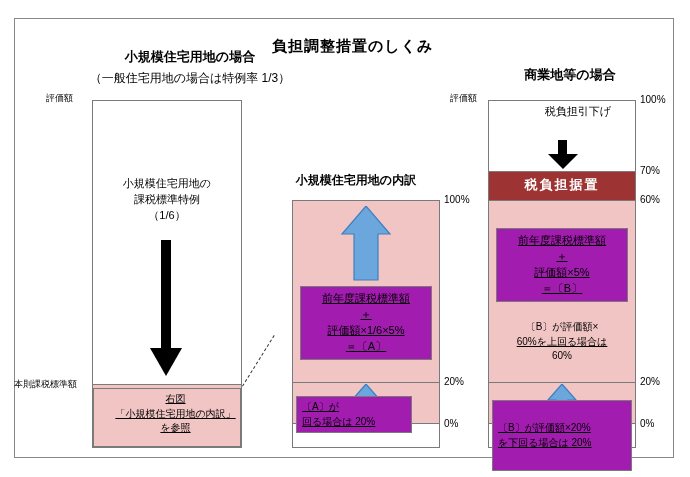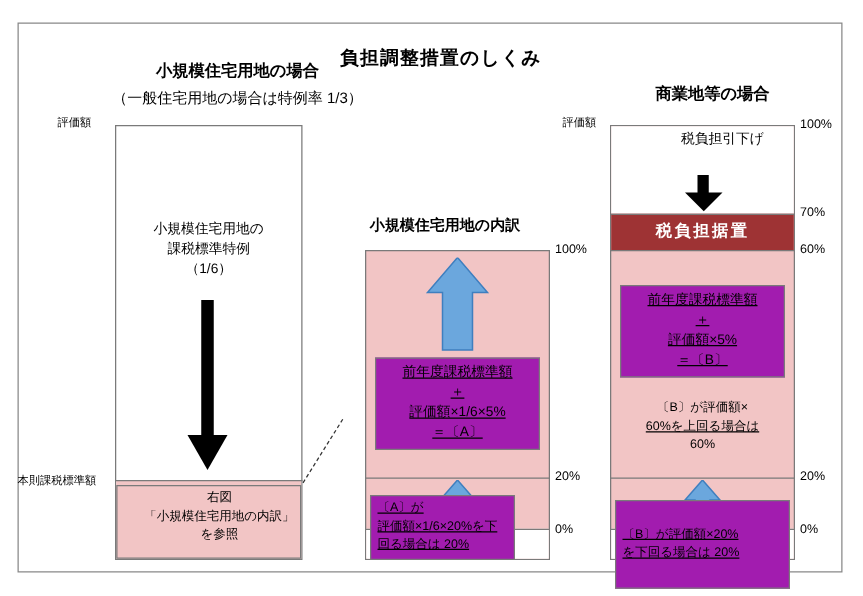--- a/index.html
+++ b/index.html
@@ -84,21 +84,21 @@
   <div>小規模住宅用地の</div>
   <div>課税標準特例</div>
   <div>（1/6）</div>
 </div>
 
 <svg class="ablk" style="left:148px;top:240px;" width="38" height="140">
   <rect x="13" y="0" width="10" height="110" fill="#000"></rect>
   <polygon points="2,108 34,108 18,136" fill="#000"></polygon>
 </svg>
 
-<div class="tblk" style="left:94px;top:392px;width:163px;font-size:10px;">
+<div class="tblk" style="left:94px;top:392px;width:163px;font-size:10px;text-decoration:underline;">
   <div>右図</div>
   <div>「小規模住宅用地の内訳」</div>
   <div>を参照</div>
 </div>
 <div class="band" style="left:93px;top:388px;width:148px;height:59px;border:1px solid #7a7a7a;pointer-events:none;"></div>
 
 <div class="dash" style="left:242px;top:386px;width:60px;transform:rotate(-58deg);"></div>
 
 <div class="ttl" style="left:276px;top:172px;width:160px;font-size:12px;">小規模住宅用地の内訳</div>
 
@@ -121,21 +121,20 @@
 
 <div class="boxtxt" style="left:300px;top:286px;width:132px;">
   <div>前年度課税標準額</div>
   <div>＋</div>
   <div>評価額×1/6×5%</div>
   <div>＝〔A〕</div>
 </div>
 
 <div class="boxtxt" style="left:296px;top:396px;width:116px;font-size:10px;text-align:left;padding:3px 5px;">
   <div>〔A〕が</div>
-  <div>評価額×1/6×20%を下</div>
   <div>回る場合は 20%</div>
 </div>
 
 <div class="ttl" style="left:470px;top:66px;width:200px;">商業地等の場合</div>
 <div class="axis-label" style="left:450px;top:92px;">評価額</div>
 
 <div class="col pink" style="left:488px;top:100px;width:148px;height:348px;"></div>
 <div class="band white" style="left:489px;top:101px;width:146px;height:70px;"></div>
 <div class="band dark" style="left:489px;top:171px;width:146px;height:29px;"></div>
 <div class="band white" style="left:489px;top:423px;width:146px;height:24px;"></div>

